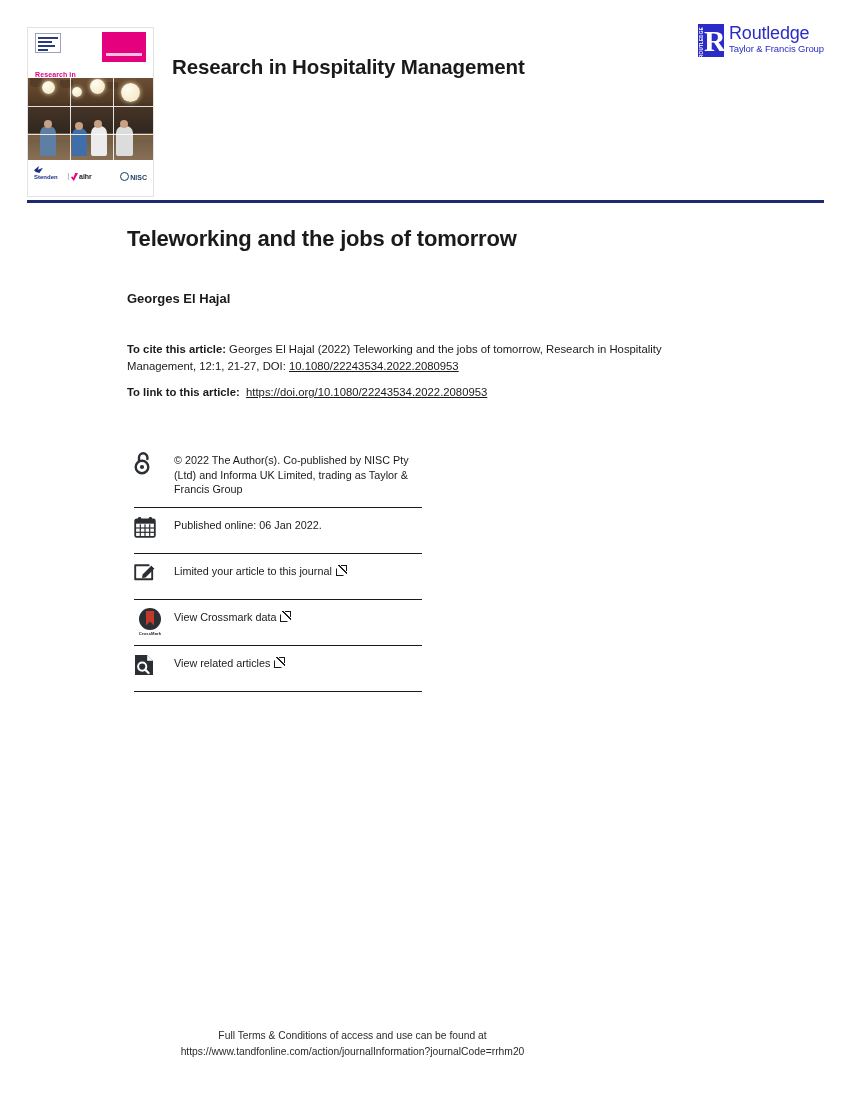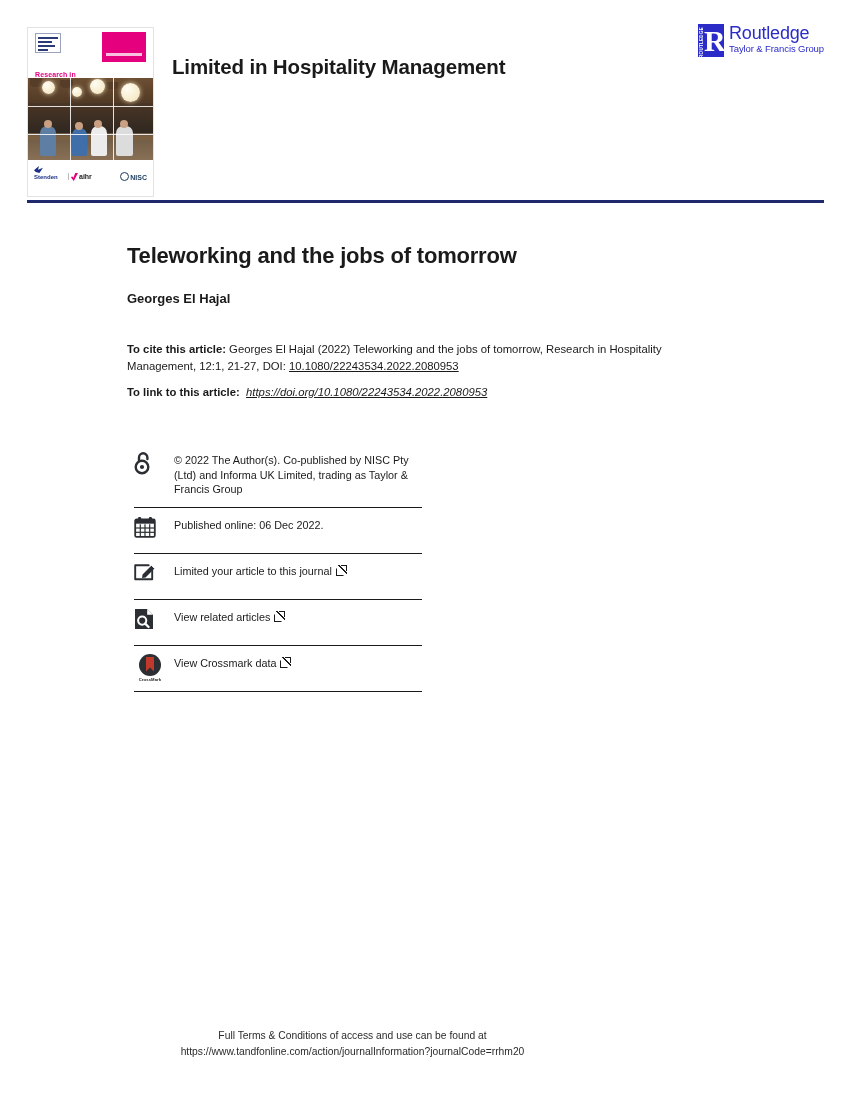--- a/index.html
+++ b/index.html
@@ -269,21 +269,21 @@
     top: 200px;
     width: 797px;
     height: 2.5px;
     background: #1f2a6e;
   }
 
   
   .article-title {
     position: absolute;
     left: 127px;
-    top: 243px;
+    top: 226px;
     font-size: 22px;
     font-weight: bold;
     color: #1a1a1a;
     letter-spacing: -.2px;
   }
   .article-author {
     position: absolute;
     left: 127px;
     top: 291px;
     font-size: 13px;
@@ -304,21 +304,21 @@
   .cite-block .u { text-decoration: underline; }
   .link-block {
     position: absolute;
     left: 127px;
     top: 384px;
     font-size: 11.3px;
     line-height: 16.5px;
     color: #1a1a1a;
   }
   .link-block b { font-weight: bold; margin-top: 24px; }
-  .link-block .u { text-decoration: underline; font-style: italic; }
+  .link-block .u { text-decoration: underline; }
 
   
   .info-rows {
     position: absolute;
     left: 134px;
     top: 449px;
     width: 288px;
   }
   .info-row {
     position: relative;
@@ -470,21 +470,21 @@
       <div class="logo-aihr">
         <span class="tick"></span>
         <span>aihr</span>
       </div>
       <div class="logo-nisc">
         <span class="globe"></span><span>NISC</span>
       </div>
     </div>
   </div>
 
-  <div class="journal-name">Limited in Hospitality Management</div>
+  <div class="journal-name">Research in Hospitality Management</div>
 
 
   <div class="routledge">
     <div class="r-mark">
       <span class="r-vert">ROUTLEDGE</span>
       <span class="r-glyph">R</span>
     </div>
     <div class="r-text">
       <div class="r-name">Routledge</div>
       <div class="r-sub">Taylor &amp; Francis Group</div>
@@ -528,61 +528,61 @@
         <rect x="14.8" y="1" width="3.2" height="4.4" rx="1.2" fill="#2b2f33"></rect>
         <g stroke="#2b2f33" stroke-width="1.2">
           <line x1="6.3" y1="8.2" x2="6.3" y2="20.6"></line>
           <line x1="11" y1="8.2" x2="11" y2="20.6"></line>
           <line x1="15.7" y1="8.2" x2="15.7" y2="20.6"></line>
           <line x1="1.6" y1="12" x2="20.4" y2="12"></line>
           <line x1="1.6" y1="16.3" x2="20.4" y2="16.3"></line>
         </g>
       </svg>
     </div>
-    <div class="row-text">Published online: 06 Dec 2022.</div>
+    <div class="row-text">Published online: 06 Jan 2022.</div>
   </div>
 
   <div class="info-row">
     <div class="icon-cell">
       <svg class="icon-pen" viewBox="0 0 22 20">
         <path d="M1.2 3.2 h13.5 M1.2 3.2 v14 h17 v-8.6" fill="none" stroke="#2b2f33" stroke-width="1.9" stroke-linecap="round" stroke-linejoin="round"></path>
         <path d="M8.6 12.4 l8.9-9 3 3 -8.9 9 -3.6 .6 z" fill="#2b2f33"></path>
         <path d="M17.5 3.4 l3 3" fill="none" stroke="#ffffff" stroke-width=".9"></path>
       </svg>
     </div>
     <div class="row-text">
       <span>Limited your article to this journal</span><span class="extlink"></span>
+    </div>
+  </div>
+
+  <div class="info-row">
+    <div class="icon-cell">
+      <div class="icon-crossmark-wrap">
+        <div class="icon-crossmark">
+          <div class="bm"></div>
+        </div>
+        <div class="cm-label">CrossMark</div>
+      </div>
+    </div>
+    <div class="row-text">
+      <span>View Crossmark data</span><span class="extlink"></span>
     </div>
   </div>
 
   <div class="info-row">
     <div class="icon-cell">
       <svg class="icon-doc" viewBox="0 0 20 22">
         <path d="M1 1 h12.2 L19 6.8 V21 H1 Z" fill="#2b2f33"></path>
         <path d="M13.2 1 v5.8 H19 Z" fill="#ffffff"></path>
         <circle cx="8.2" cy="12.6" r="4.1" fill="none" stroke="#ffffff" stroke-width="2"></circle>
         <line x1="11.2" y1="15.6" x2="14.6" y2="19" stroke="#ffffff" stroke-width="2.2" stroke-linecap="round"></line>
       </svg>
     </div>
     <div class="row-text">
       <span>View related articles</span><span class="extlink"></span>
     </div>
   </div>
-
-  <div class="info-row">
-    <div class="icon-cell">
-      <div class="icon-crossmark-wrap">
-        <div class="icon-crossmark">
-          <div class="bm"></div>
-        </div>
-        <div class="cm-label">CrossMark</div>
-      </div>
-    </div>
-    <div class="row-text">
-      <span>View Crossmark data</span><span class="extlink"></span>
-    </div>
-  </div>
 </div>
 
 <div class="footer">
   <div>Full Terms &amp; Conditions of access and use can be found at</div>
   <div>https://www.tandfonline.com/action/journalInformation?journalCode=rrhm20</div>
 </div>
 
 </body></html>

